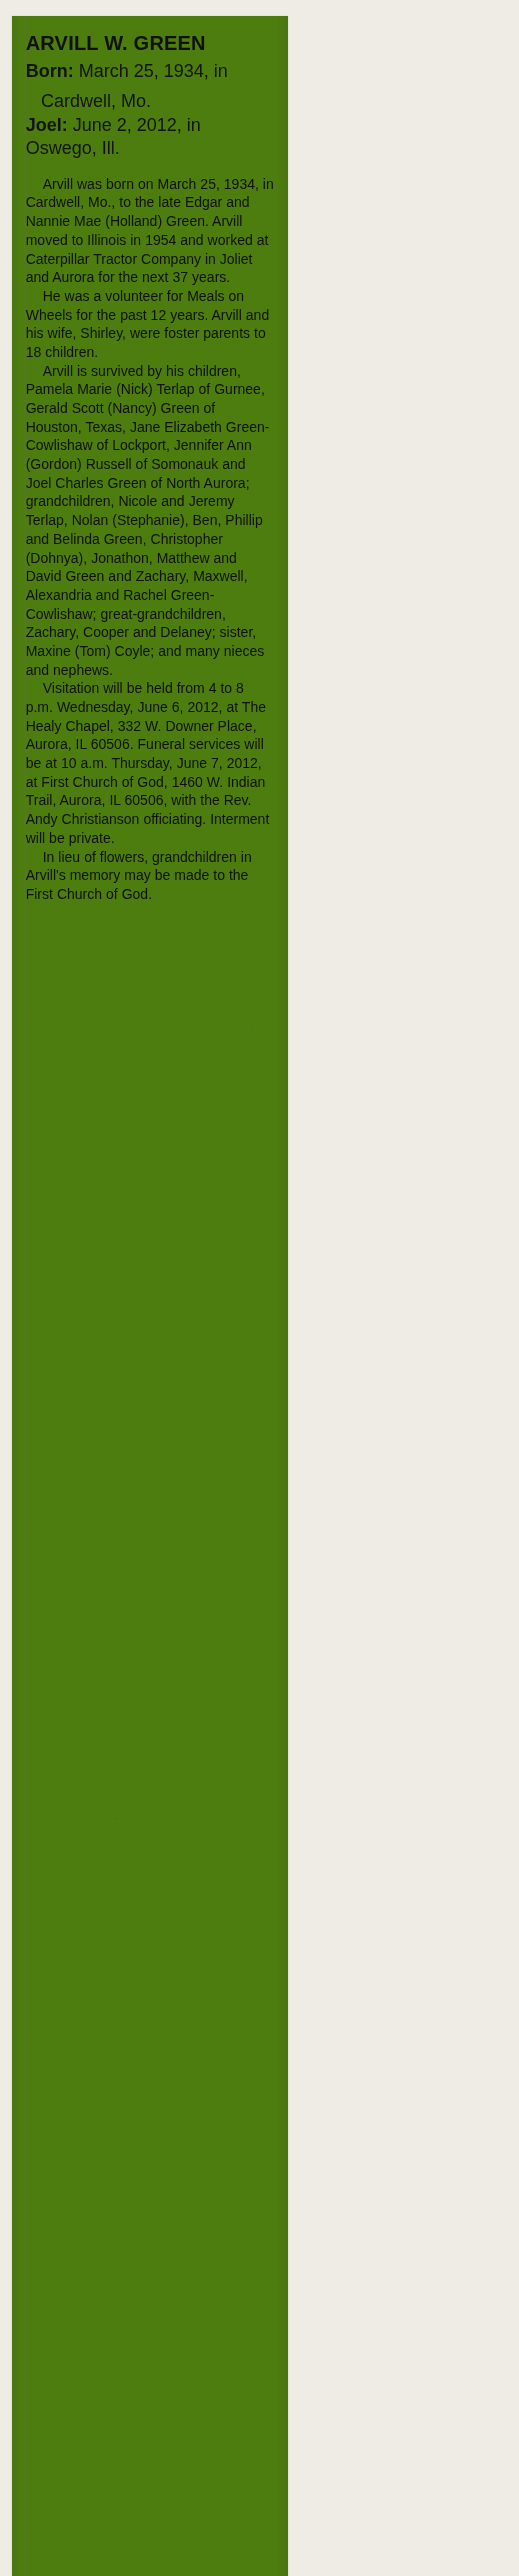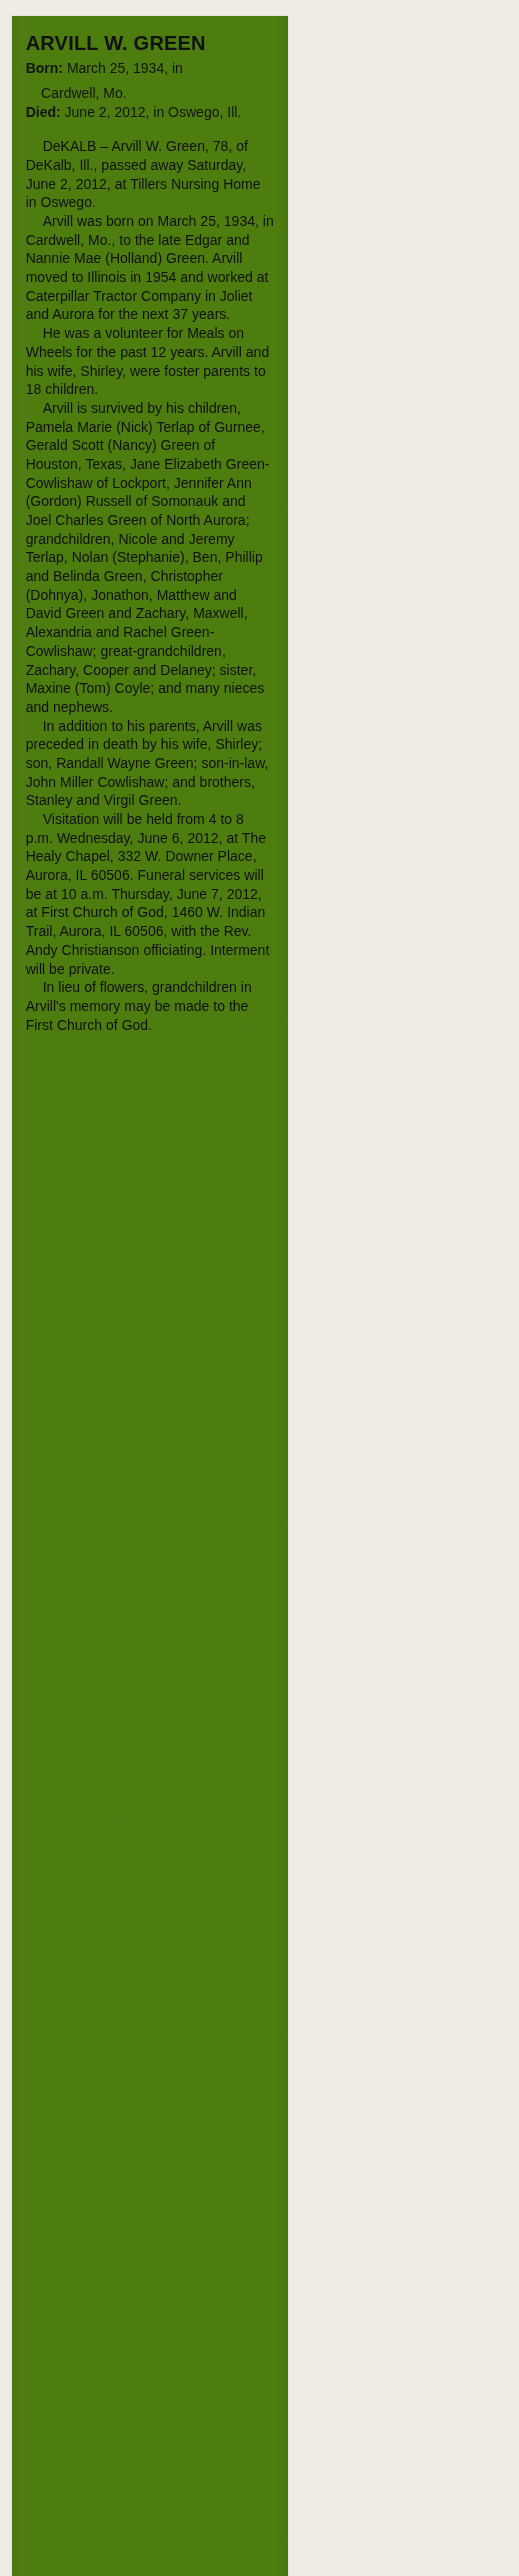--- a/index.html
+++ b/index.html
@@ -46,21 +46,21 @@
   .headline {
     font-family: "Liberation Sans", sans-serif;
     font-weight: bold;
     font-size: 20px;
     letter-spacing: 0.2px;
     color: #111111;
     line-height: 1.08;
     margin: 0 0 5.1px 0;
   }
   .vital {
-    font-size: 14px;
+    font-size: 18px;
     color: #141414;
     line-height: 1.25;
     margin: 0 0 1.7px 0;
     padding-left: 0px;
     text-indent: 0px;
   }
   .vital .lbl {
     font-weight: bold;
   }
   .vital .cont {
@@ -109,31 +109,29 @@
 
       <h1 class="headline">ARVILL W. GREEN</h1>
 
       <div class="vital">
         <span class="lbl">Born:</span>
         <span>March 25, 1934, in</span>
         <span class="cont">Cardwell, Mo.</span>
       </div>
 
       <div class="vital">
-        <span class="lbl">Died:</span>
+        <span class="lbl">Joel:</span>
         <span>June 2, 2012, in Oswego, Ill.</span>
       </div>
 
       <div class="gap"></div>
 
-      <p class="body first">DeKALB – Arvill W. Green, 78, of DeKalb, Ill., passed away Saturday, June 2, 2012, at Tillers Nursing Home in Oswego.</p>
       <p class="body">Arvill was born on March 25, 1934, in Cardwell, Mo., to the late Edgar and Nannie Mae (Holland) Green. Arvill moved to Illinois in 1954 and worked at Caterpillar Tractor Company in Joliet and Aurora for the next 37 years.</p>
       <p class="body">He was a volunteer for Meals on Wheels for the past 12 years. Arvill and his wife, Shirley, were foster parents to 18 children.</p>
       <p class="body">Arvill is survived by his children, Pamela Marie (Nick) Terlap of Gurnee, Gerald Scott (Nancy) Green of Houston, Texas, Jane Elizabeth Green-Cowlishaw of Lockport, Jennifer Ann (Gordon) Russell of Somonauk and Joel Charles Green of North Aurora; grandchildren, Nicole and Jeremy Terlap, Nolan (Stephanie), Ben, Phillip and Belinda Green, Christopher (Dohnya), Jonathon, Matthew and David Green and Zachary, Maxwell, Alexandria and Rachel Green-Cowlishaw; great-grandchildren, Zachary, Cooper and Delaney; sister, Maxine (Tom) Coyle; and many nieces and nephews.</p>
-      <p class="body">In addition to his parents, Arvill was preceded in death by his wife, Shirley; son, Randall Wayne Green; son-in-law, John Miller Cowlishaw; and brothers, Stanley and Virgil Green.</p>
       <p class="body">Visitation will be held from 4 to 8 p.m. Wednesday, June 6, 2012, at The Healy Chapel, 332 W. Downer Place, Aurora, IL 60506. Funeral services will be at 10 a.m. Thursday, June 7, 2012, at First Church of God, 1460 W. Indian Trail, Aurora, IL 60506, with the Rev. Andy Christianson officiating. Interment will be private.</p>
       <p class="body">In lieu of flowers, grandchildren in Arvill's memory may be made to the First Church of God.</p>
 
     </div>
     <div class="speck" style="left:34px; top:549px;"></div>
     <div class="speck" style="left:240px; top:1013px;"></div>
     <div class="speck" style="left:103px; top:1802px;"></div>
   </div>
 </div>
 

